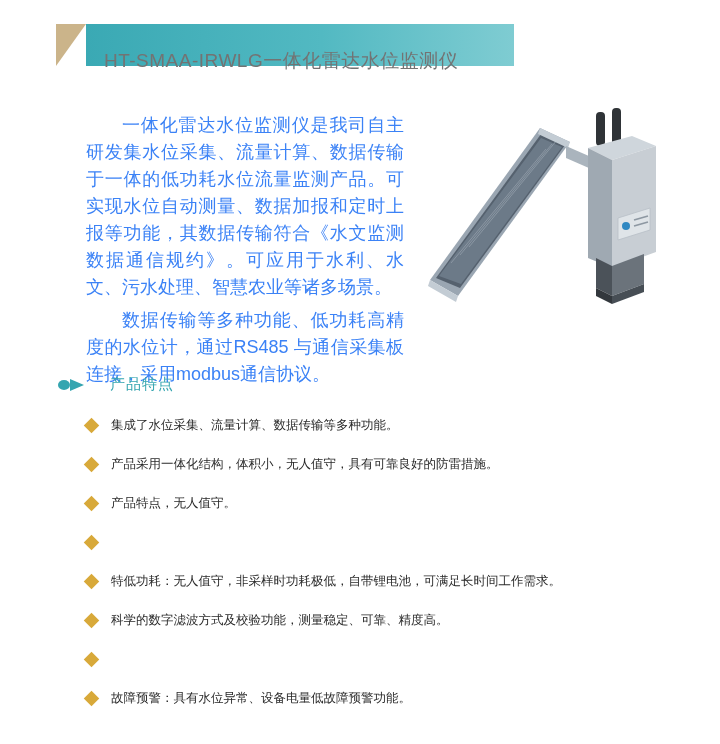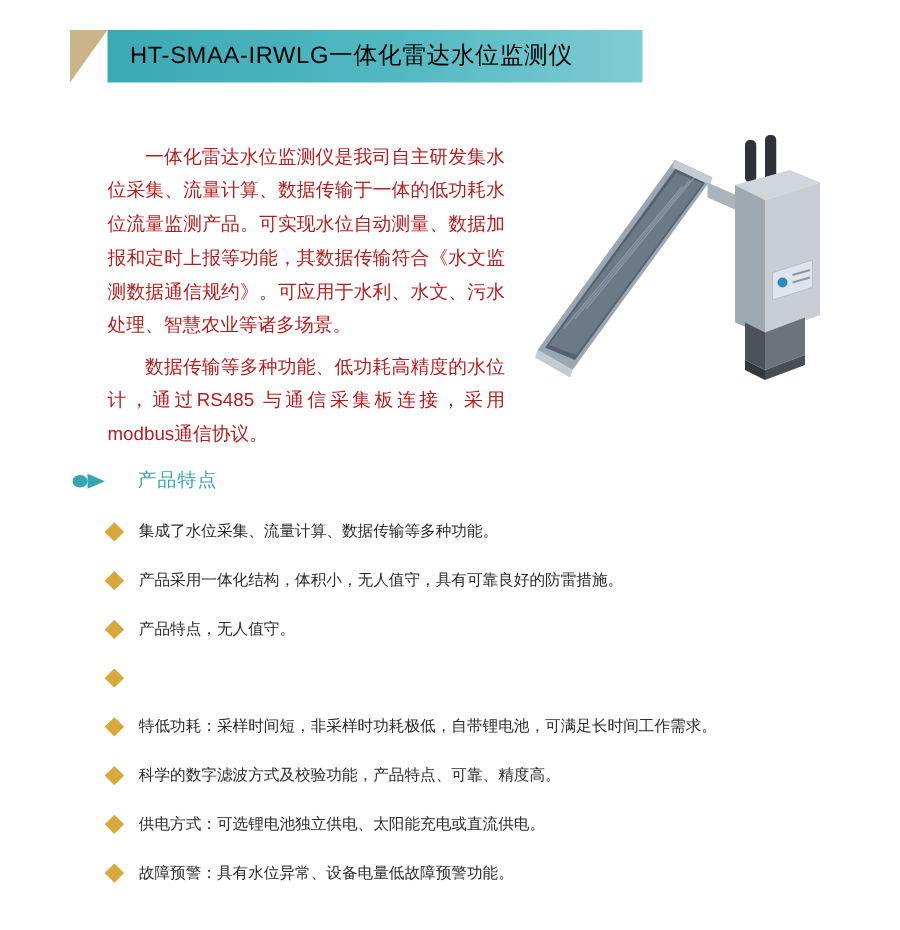--- a/index.html
+++ b/index.html
@@ -37,43 +37,43 @@
     left: 0;
     top: 0;
     width: 0;
     height: 0;
     border-left: 30px solid #cbb48a;
     border-bottom: 42px solid transparent;
   }
   .header-title {
     position: absolute;
     left: 48px;
-    top: 0;
+    top: 16px;
     height: 42px;
     line-height: 42px;
     font-size: 19px;
     letter-spacing: 0.5px;
-    color: #000000;
+    color: #737373;
     white-space: nowrap;
   }
 
   
   .intro {
     position: absolute;
     left: 86px;
     top: 112px;
     width: 318px;
   }
   .intro p {
     margin: 0 0 6px 0;
-    font-size: 15px;
+    font-size: 18px;
     line-height: 27px;
     text-align: justify;
     text-indent: 2em;
-    color: #b91c1c;
+    color: #3b82f6;
   }
 
   
   .device {
     position: absolute;
     left: 420px;
     top: 100px;
     width: 260px;
     height: 230px;
   }
@@ -199,27 +199,26 @@
   </div>
   <div class="feature-row">
     <span class="bullet"></span>
     <span class="feature-text">产品特点，无人值守。</span>
   </div>
   <div class="feature-row">
     <span class="bullet"></span>
   </div>
   <div class="feature-row">
     <span class="bullet"></span>
-    <span class="feature-text">特低功耗：采样时间短，非采样时功耗极低，自带锂电池，可满足长时间工作需求。</span>
-  </div>
-  <div class="feature-row">
-    <span class="bullet"></span>
-    <span class="feature-text">科学的数字滤波方式及校验功能，产品特点、可靠、精度高。</span>
-  </div>
-  <div class="feature-row">
-    <span class="bullet"></span>
-    <span class="feature-text">供电方式：可选锂电池独立供电、太阳能充电或直流供电。</span>
+    <span class="feature-text">特低功耗：无人值守，非采样时功耗极低，自带锂电池，可满足长时间工作需求。</span>
+  </div>
+  <div class="feature-row">
+    <span class="bullet"></span>
+    <span class="feature-text">科学的数字滤波方式及校验功能，测量稳定、可靠、精度高。</span>
+  </div>
+  <div class="feature-row">
+    <span class="bullet"></span>
   </div>
   <div class="feature-row">
     <span class="bullet"></span>
     <span class="feature-text">故障预警：具有水位异常、设备电量低故障预警功能。</span>
   </div>
 </div>
 
 </body></html>

